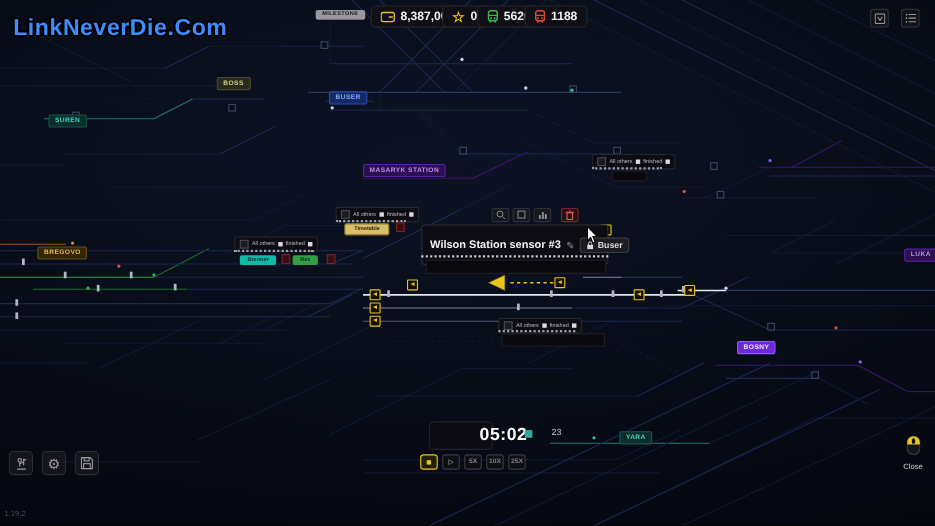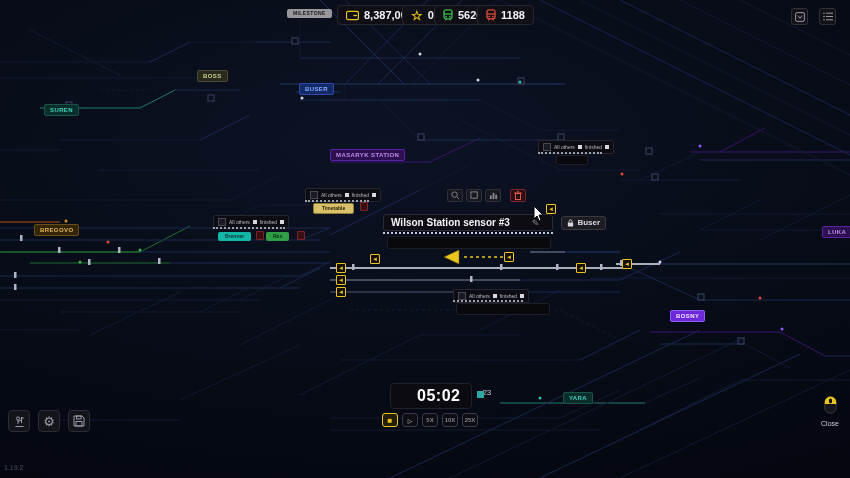--- a/index.html
+++ b/index.html
@@ -34,36 +34,36 @@
   .dotline{position:absolute;height:0;border-top:2px dotted #9aa0ad;}
   .mini-input{position:absolute;background:#08080d;border:1px solid #1e1e26;border-radius:2px;}
   .ttbtn{position:absolute;background:#d9c06a;color:#2c2306;font-size:5px;font-weight:bold;padding:2px 8px;
     border-radius:2px;border:1px solid #8f7c33;line-height:1;}
   .redsq{position:absolute;width:6px;height:7px;background:#3a0f12;border:1px solid #7a2430;border-radius:1px;}
   .pill{position:absolute;height:9px;border-radius:2px;font-size:5px;font-weight:bold;display:flex;align-items:center;
     justify-content:center;padding:0 7px;line-height:1;}
   .p-teal{background:#14b8a6;color:#06302b;}
   .p-green{background:#2f9e44;color:#0b2e14;}
   
-  .popup{position:absolute;left:383px;top:214px;width:170px;height:17px;background:#0c0c12;border:1px solid #2c2c35;
-    border-radius:3px;display:flex;align-items:center;gap:22px;padding:0 7px;box-sizing:border-box;}
+  .popup{position:absolute;left:383px;top:204px;width:170px;height:37px;background:#0c0c12;border:1px solid #2c2c35;
+    border-radius:3px;display:flex;align-items:center;gap:5px;padding:0 7px;box-sizing:border-box;}
   .popup .title{color:#f4f4f6;font-weight:bold;font-size:10px;white-space:nowrap;}
   .popup .pencil{color:#8a8a96;font-size:9px;}
   .badge{display:flex;align-items:center;gap:3px;background:#1c1c22;border:1px solid #3a3a42;border-radius:3px;
     padding:2px 5px;color:#d9d9de;font-size:8px;font-weight:bold;line-height:1;}
   .ptool{position:absolute;left:447px;top:189px;display:flex;gap:3px;}
   .ptool .tbtn{width:16px;height:13px;background:#17171e;border:1px solid #30303a;border-radius:2px;
     display:flex;align-items:center;justify-content:center;color:#8a8a96;box-sizing:border-box;}
   .ptool .tbtn.danger{margin-left:6px;background:#2a1012;border-color:#7a2430;color:#e05a4e;}
   
   .sensor{position:absolute;width:10px;height:10px;background:#151003;border:1px solid #e9c51e;border-radius:1px;
     color:#e9c51e;font-size:6px;display:flex;align-items:center;justify-content:center;line-height:1;box-sizing:border-box;}
   
-  .clockpanel{position:absolute;left:390px;top:383px;width:82px;height:26px;background:#0b0b11;border:1px solid #22222a;
-    border-radius:4px;display:flex;align-items:center;padding:0 4px;gap:22px;box-sizing:border-box;}
+  .clockpanel{position:absolute;left:390px;top:383px;width:58px;height:26px;background:#0b0b11;border:1px solid #22222a;
+    border-radius:4px;display:flex;align-items:center;padding:0 23px;gap:22px;box-sizing:border-box;}
   .time{color:#fff;font-weight:bold;font-size:16px;letter-spacing:.5px;}
   .secs{color:#cfcfd6;font-size:8px;font-weight:normal;margin-top:-7px;}
   .tealind{position:absolute;left:477px;top:391px;width:7px;height:7px;background:#2ea8a0;}
   .spdrow{position:absolute;left:382px;top:413px;display:flex;gap:4px;}
   .spd{width:16px;height:14px;border:1px solid #3a3a46;border-radius:3px;background:#0d0d13;color:#82828e;
     font-size:6px;font-weight:bold;display:flex;align-items:center;justify-content:center;box-sizing:border-box;}
   .spd.active{border-color:#e9c51e;background:#241f07;color:#e9c51e;font-size:8px;}
   
   .blbtn{position:absolute;top:410px;width:22px;height:22px;background:#14141b;border:1px solid #2c2c36;border-radius:4px;
     display:flex;align-items:center;justify-content:center;color:#9a9aa4;box-sizing:border-box;}
@@ -334,20 +334,21 @@
       <span>Buser</span>
     </span>
   </div>
   <div class="dotline" style="left:383px;top:232px;width:170px;border-top-color:#c2c8d4"></div>
   <div class="mini-input" style="left:387px;top:236px;width:162px;height:11px"></div>
 
   <svg class="cursor" width="12" height="16" viewBox="0 0 12 16">
     <polygon points="1,0 1,13 4,10 6,15 8,14 6,9 10,9" fill="#fff" stroke="#000" stroke-width="1"></polygon>
   </svg>
 
+  <div class="watermark">LinkNeverDie.Com</div>
   <div class="mslabel">Milestone</div>
 
   <div class="chip" style="left:337px">
     <svg width="13" height="11" viewBox="0 0 14 11">
         <rect x="0.5" y="1" width="13" height="9" rx="2" fill="none" stroke="#e9c51e" stroke-width="1.4"></rect>
         <line x1="8" y1="5.5" x2="12" y2="5.5" stroke="#e9c51e" stroke-width="1.4"></line>
       </svg>
     <span>8,387,009</span>
   </div>
   <div class="chip" style="left:402px">

